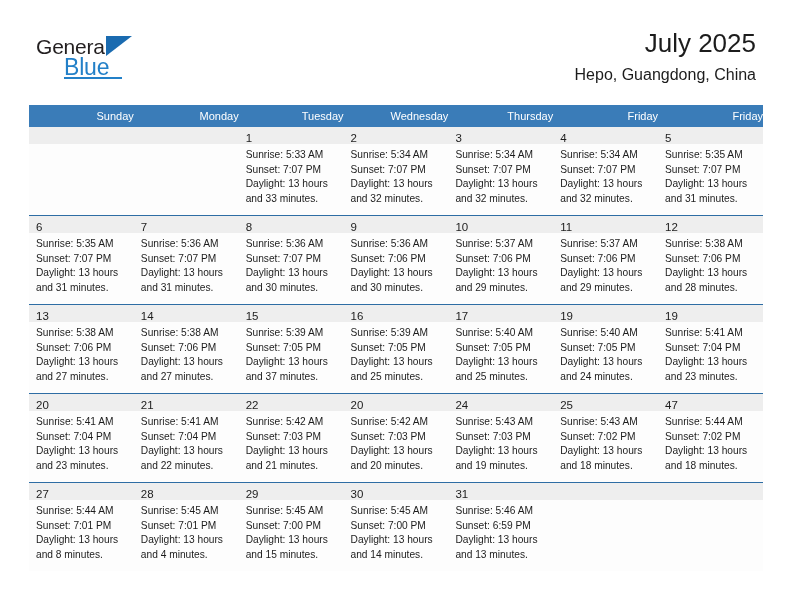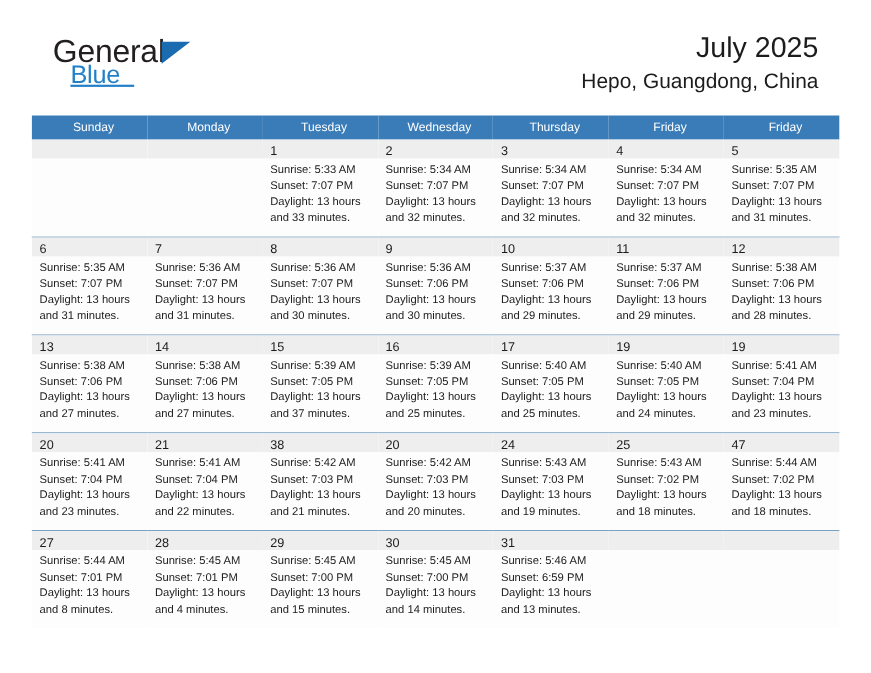--- a/index.html
+++ b/index.html
@@ -31,25 +31,24 @@
     top: 8px;
     width: 220px;
   }
   .logo-row-1 {
     position: relative;
     height: 26px;
     line-height: 26px;
     white-space: nowrap;
   }
   .logo-general {
-    font-size: 29px;
+    font-size: 21px;
     color: #231f20;
     letter-spacing: -0.2px;
     font-family: "Liberation Sans", sans-serif;
-    margin-left: 12px;
   }
   .logo-triangle {
     display: inline-block;
     position: relative;
     top: 2px;
     margin-left: -3px;
     width: 0;
     height: 0;
     border-left: 26px solid #1a6bb0;
     border-bottom: 20px solid transparent;
@@ -71,32 +70,32 @@
     position: absolute;
     left: 28px;
     bottom: 1px;
     width: 58px;
     height: 2px;
     background: #2380c8;
   }
 
   .title-block {
     position: absolute;
-    right: 12px;
+    right: 0;
     top: 0;
     text-align: right;
   }
   .cal-title {
     font-size: 26px;
     color: #1c1c1c;
     line-height: 34px;
     font-weight: normal;
   }
   .cal-subtitle {
-    font-size: 19px;
+    font-size: 16px;
     color: #1c1c1c;
     line-height: 22px;
     margin-top: 4px;
   }
 
   
   .calendar {
     position: absolute;
     left: 29px;
     top: 105px;
@@ -105,21 +104,21 @@
   table.cal {
     width: 100%;
     border-collapse: collapse;
     table-layout: fixed;
   }
   table.cal thead th {
     background: #3a7cb8;
     color: #ffffff;
     font-size: 11px;
     font-weight: normal;
-    text-align: center;
+    text-align: right;
     padding: 5px 0 5px 7px;
     height: 20px;
     border: none;
   }
   table.cal tbody tr.week > td {
     vertical-align: top;
     padding: 0;
     border-top: 1.5px solid #2e6da4;
     height: 88px;
   }
@@ -447,21 +446,21 @@
                 <div class="cell-body">
                   <div class="line">Sunrise: 5:41 AM</div>
                   <div class="line">Sunset: 7:04 PM</div>
                   <div class="line">Daylight: 13 hours</div>
                   <div class="line">and 22 minutes.</div>
                 </div>
               </div>
             </td>
             <td>
               <div class="cell">
-                <div class="daynum-band"><span class="daynum">38</span></div>
+                <div class="daynum-band"><span class="daynum">22</span></div>
                 <div class="cell-body">
                   <div class="line">Sunrise: 5:42 AM</div>
                   <div class="line">Sunset: 7:03 PM</div>
                   <div class="line">Daylight: 13 hours</div>
                   <div class="line">and 21 minutes.</div>
                 </div>
               </div>
             </td>
             <td>
               <div class="cell">

